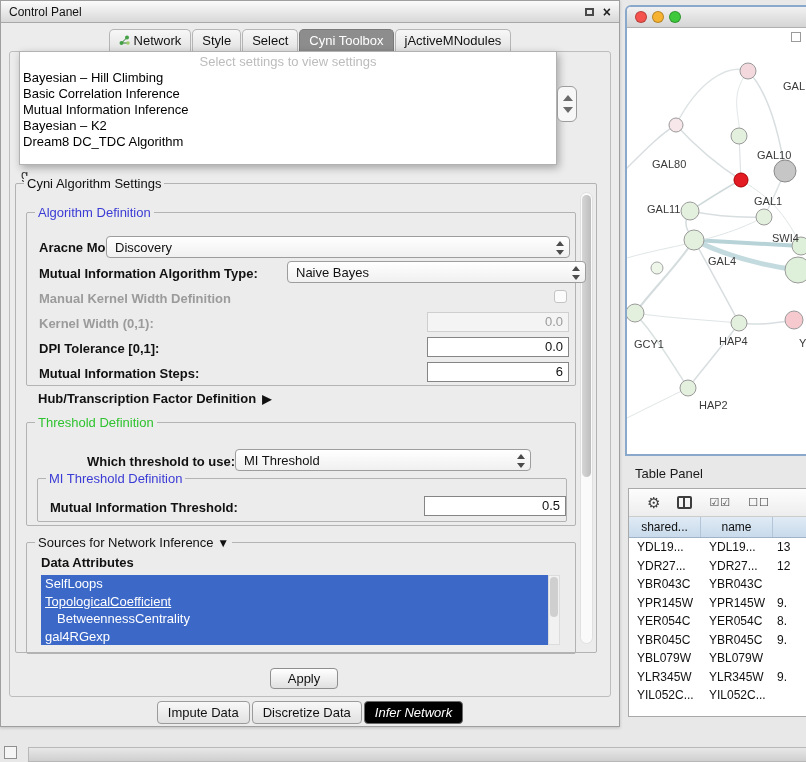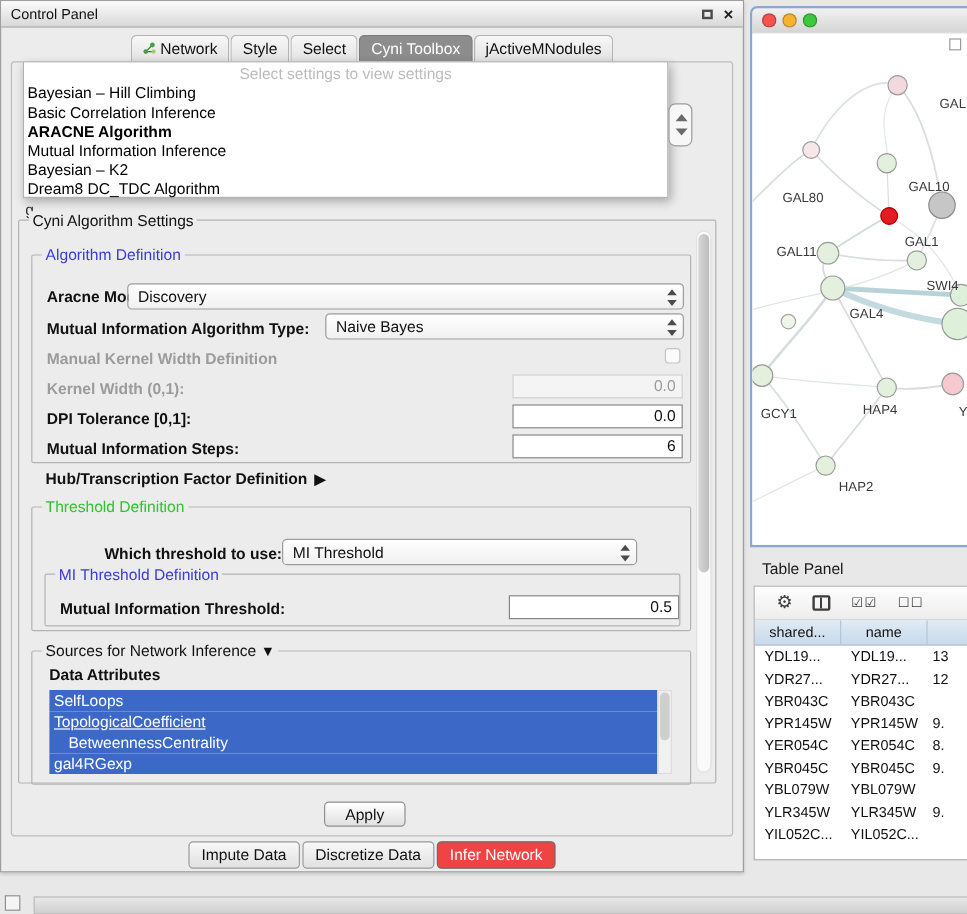--- a/index.html
+++ b/index.html
@@ -127,21 +127,21 @@
   #apply-btn {
     position:absolute; left:269px; top:667px; width:68px; height:21px;
     background:linear-gradient(#ffffff,#e0e0e0); border:1px solid #8f8f8f;
     border-radius:4px; text-align:center; line-height:19px; cursor:default;
   }
 
   #bottom-tabs { position:absolute; left:0; top:700px; width:100%;
     display:flex; justify-content:center; gap:2px; }
   .btab { padding:3px 10px; border:1px solid #9b9b9b; border-radius:4px;
     background:linear-gradient(#f8f8f8,#e1e1e1); cursor:default; }
-  .btab.selected { background:#ef4444; color:#fff; border-color:#6a6a6a; }
+  .btab.selected { background:#000000; color:#fff; border-color:#6a6a6a;font-style:italic; }
 
   
   #network-window {
     left:625px; top:5px; width:190px; height:451px;
     background:#fff; border:2px solid #8aa7cc; border-radius:6px 6px 0 0;
   }
   #net-titlebar { position:absolute; left:0; top:0; right:0; height:21px;
     background:linear-gradient(#f1f1f1,#d5d5d5); border-bottom:1px solid #b0b0b0;
     border-radius:4px 4px 0 0; display:flex; align-items:center; padding-left:8px; gap:5px; }
   .light { width:12px; height:12px; border-radius:50%; border:1px solid rgba(0,0,0,.25); }
@@ -218,21 +218,20 @@
       </div>
     </div>
 
   <div id="tab-content"></div>
 
   <div id="algo-popup">
     <div class="popup-placeholder">Select settings to view settings</div>
     <div id="popup-items">
         <div class="popup-item">Bayesian – Hill Climbing</div>
         <div class="popup-item">Basic Correlation Inference</div>
-        <div class="popup-item bold">ARACNE Algorithm</div>
         <div class="popup-item">Mutual Information Inference</div>
         <div class="popup-item">Bayesian – K2</div>
         <div class="popup-item">Dream8 DC_TDC Algorithm</div>
       </div>
   </div>
 
   <div id="occluded-stepper">
     <span class="arw up"></span>
     <span class="arw dn"></span>
   </div>
@@ -251,21 +250,21 @@
       <span class="lbl" style="left:12px; top:27px;">Aracne Mode:</span>
       <div class="combo" style="left:79px; top:23px; width:464px;">
         <span>Discovery</span>
         <span class="arrows">
             <span class="arrow-up"></span>
             <span class="arrow-down"></span>
           </span>
       </div>
 
       <span class="lbl" style="left:12px; top:53px;">Mutual Information Algorithm Type:</span>
-      <div class="combo" style="left:244px; top:48px; width:299px;">
+      <div class="combo" style="left:260px; top:48px; width:299px;">
         <span>Naive Bayes</span>
         <span class="arrows">
             <span class="arrow-up"></span>
             <span class="arrow-down"></span>
           </span>
       </div>
 
       <span class="lbl dis" style="left:12px; top:78px;">Manual Kernel Width Definition</span>
       <span class="checkbox" style="left:527px; top:77px;"></span>
 

